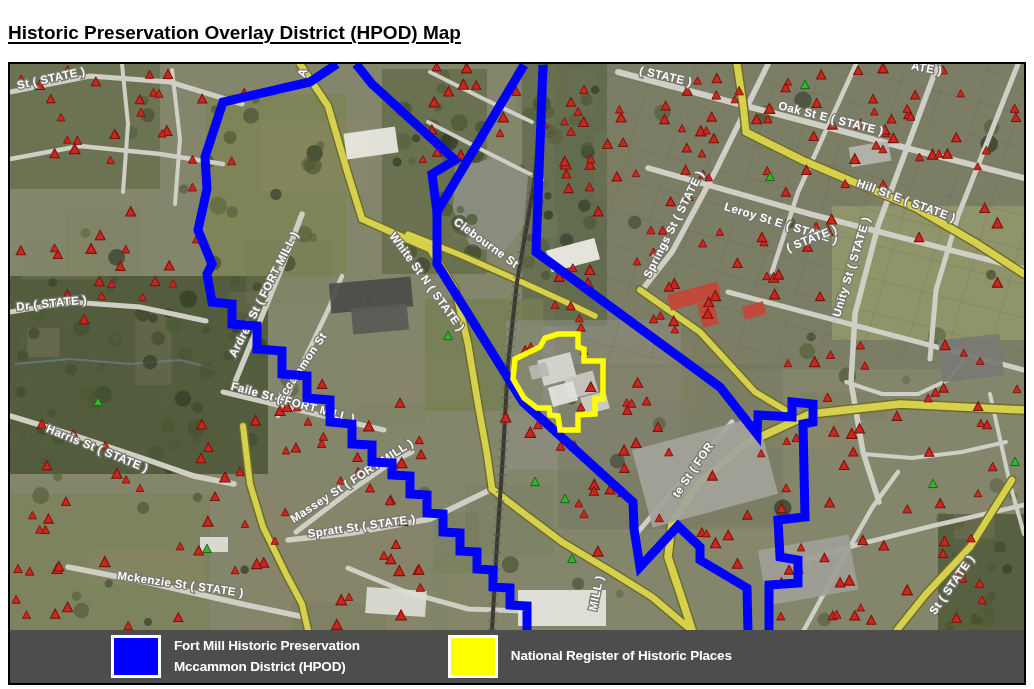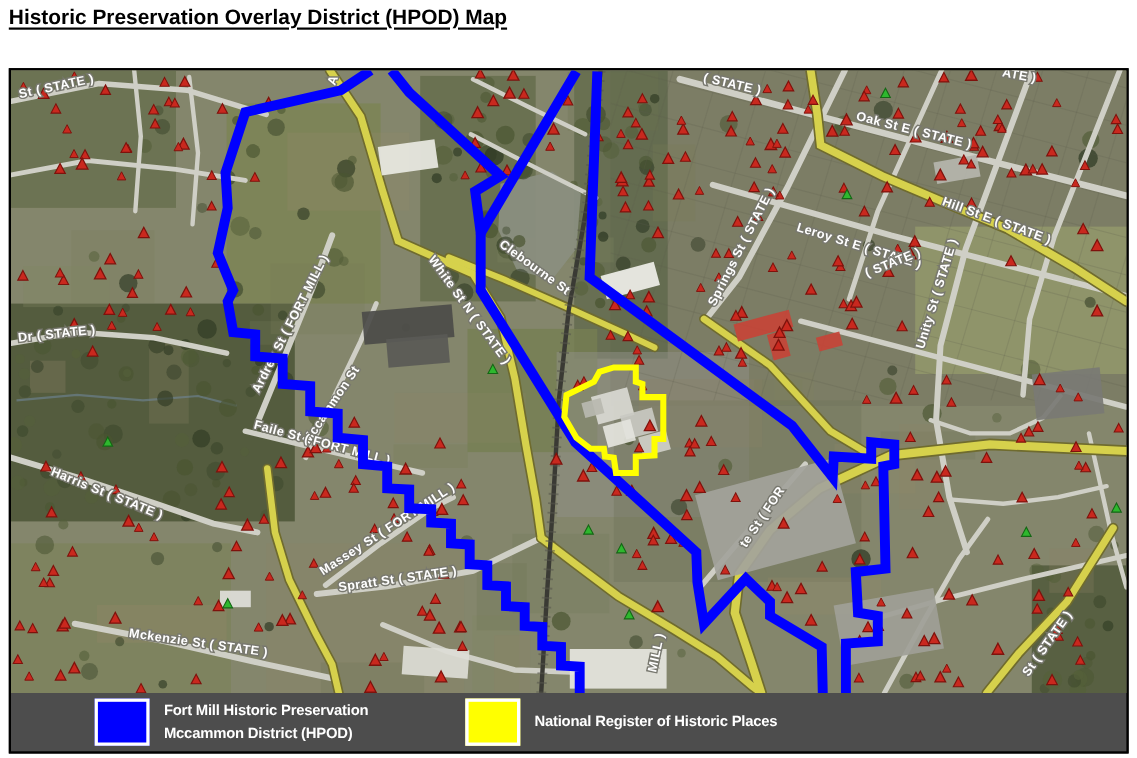--- a/index.html
+++ b/index.html
@@ -1,23 +1,23 @@
 <!DOCTYPE html>
 <html><head>
 <meta charset="utf-8">
 <style>
   html,body{margin:0;padding:0;background:#fff;font-family:"Liberation Sans",sans-serif;}
   .page{position:relative;width:1034px;height:689px;background:#fff;overflow:hidden;}
-  .title{margin:0;padding:6px 0 0 8px;font-size:19px;font-weight:bold;color:#000;
+  .title{margin:0;padding:22px 0 0 8px;font-size:19px;font-weight:bold;color:#000;
          text-decoration:underline;text-decoration-thickness:2px;text-underline-offset:3px;}
   .map-frame{position:absolute;left:8px;top:62px;width:1014px;border:2px solid #000;background:#000;}
   #aerial{display:block;width:1014px;height:566px;background:#84866c;}
   .legend{height:53px;background:#4d4d4d;display:flex;align-items:center;}
   .legend-item{display:flex;align-items:center;gap:13px;}
-  .li1{margin-left:76px;justify-content:center;}
+  .li1{margin-left:101px;justify-content:center;}
   .li2{margin-left:88px;}
   .swatch{display:inline-block;width:44px;height:37px;border:3px solid #fff;box-sizing:content-box;}
   .legend-text{color:#fff;font-weight:bold;font-size:13.5px;line-height:1.5;display:flex;flex-direction:column;letter-spacing:-0.2px;}
   .slabel{font-family:"Liberation Sans",sans-serif;font-size:11.5px;font-weight:bold;fill:#ffffff;
           stroke:#78786f;stroke-width:2.6px;paint-order:stroke;letter-spacing:.4px;}
 </style>
 </head>
 <body>
 
 <div class="page">

